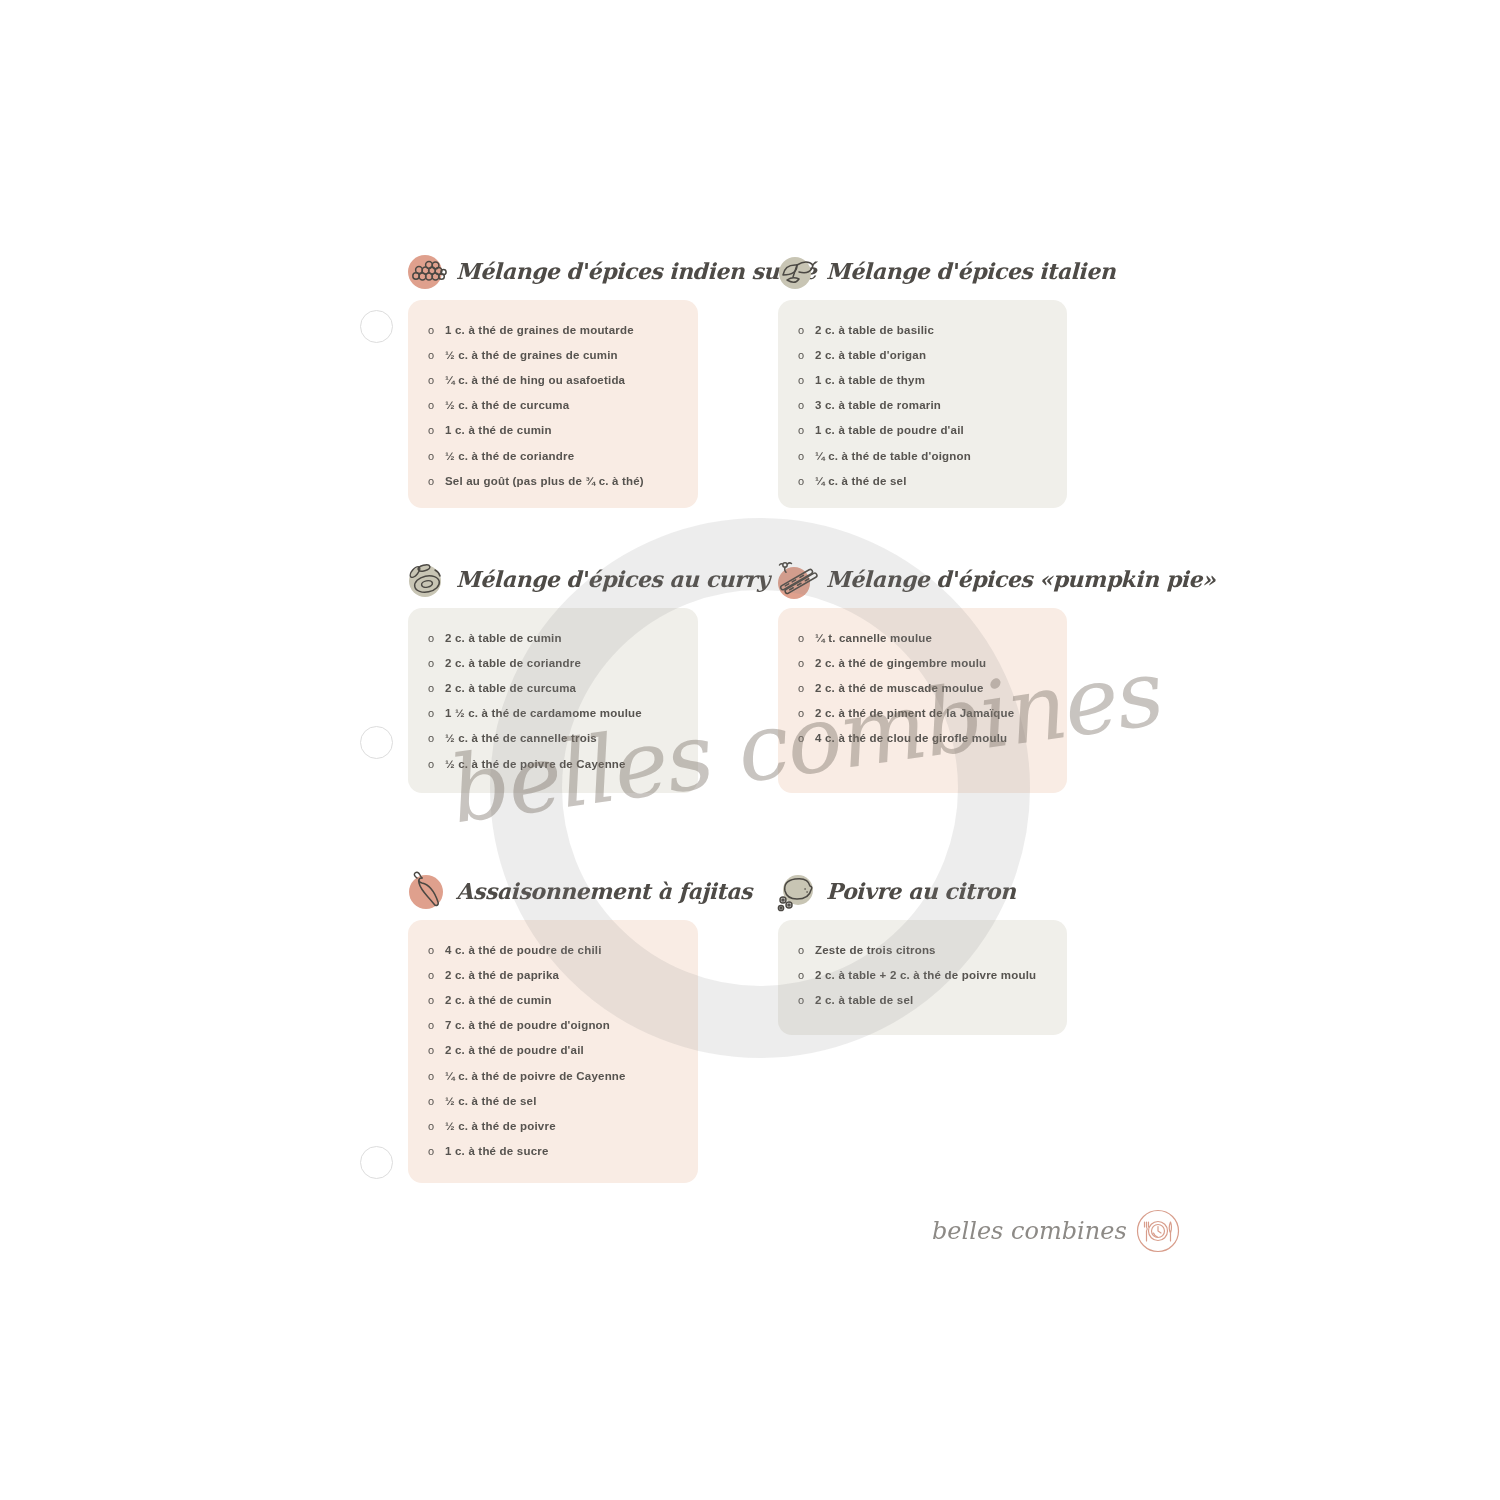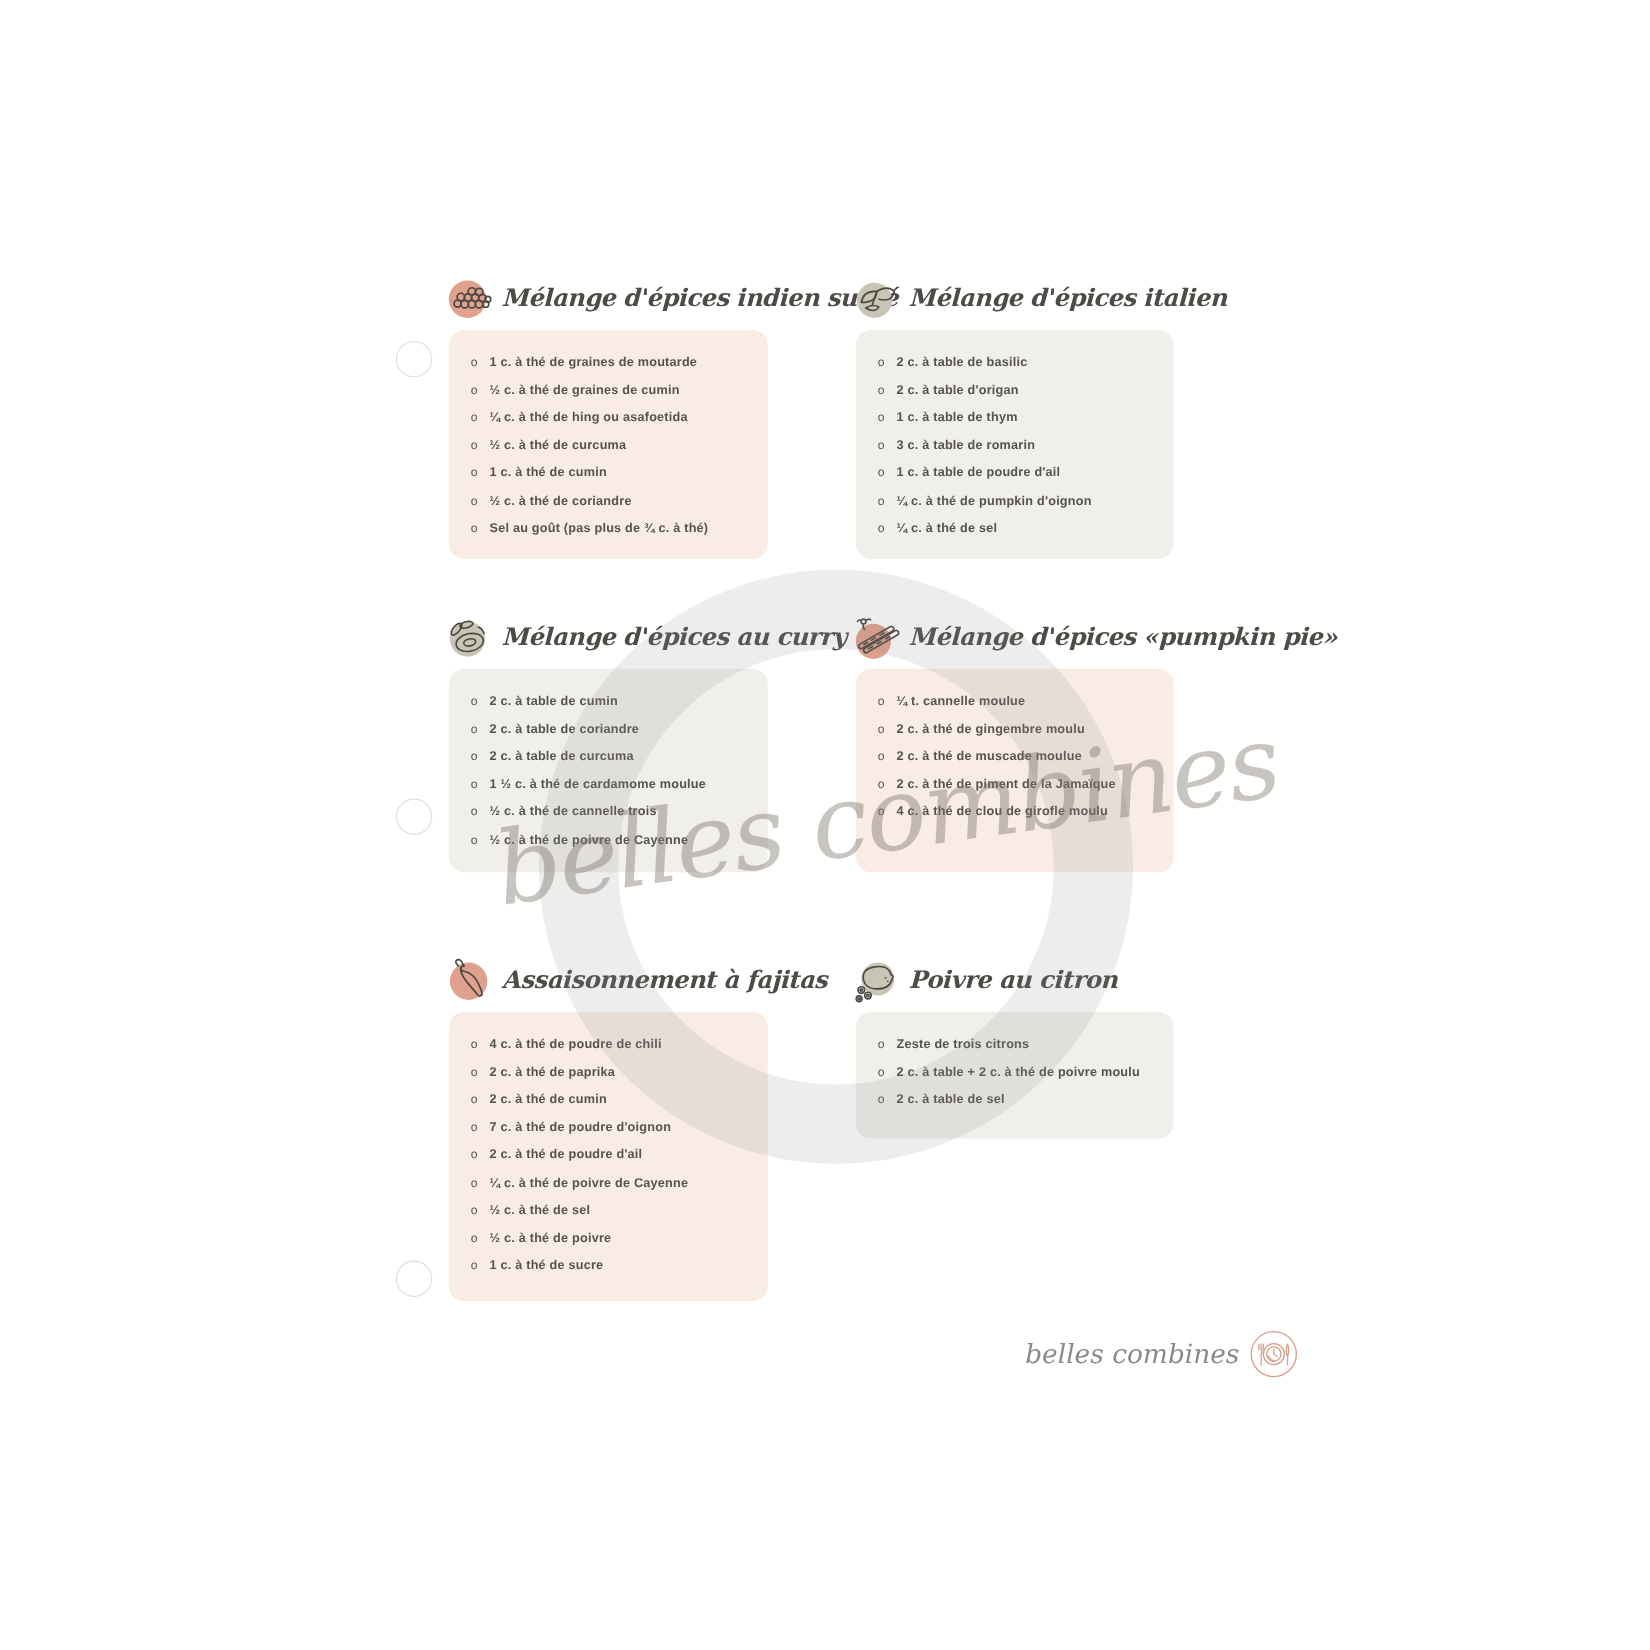--- a/index.html
+++ b/index.html
@@ -152,21 +152,21 @@
           <li>
             <span class="bullet">o</span>
             <span class="txt">3 c. à table de romarin</span>
           </li>
           <li>
             <span class="bullet">o</span>
             <span class="txt">1 c. à table de poudre d'ail</span>
           </li>
           <li>
             <span class="bullet">o</span>
-            <span class="txt">¼ c. à thé de pumpkin d'oignon</span>
+            <span class="txt">¼ c. à thé de table d'oignon</span>
           </li>
           <li>
             <span class="bullet">o</span>
             <span class="txt">¼ c. à thé de sel</span>
           </li>
         </ul>
     </div>
   </section>
 
   <section class="sec s3">

